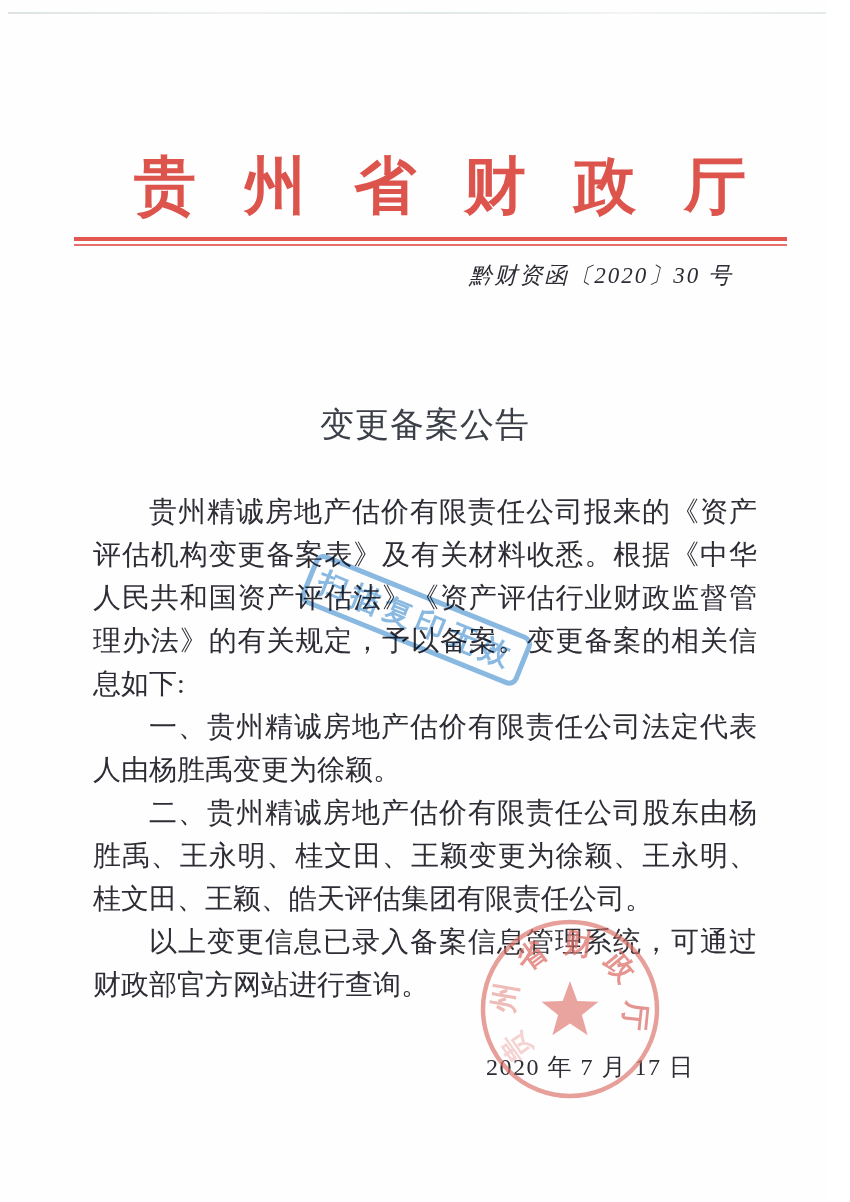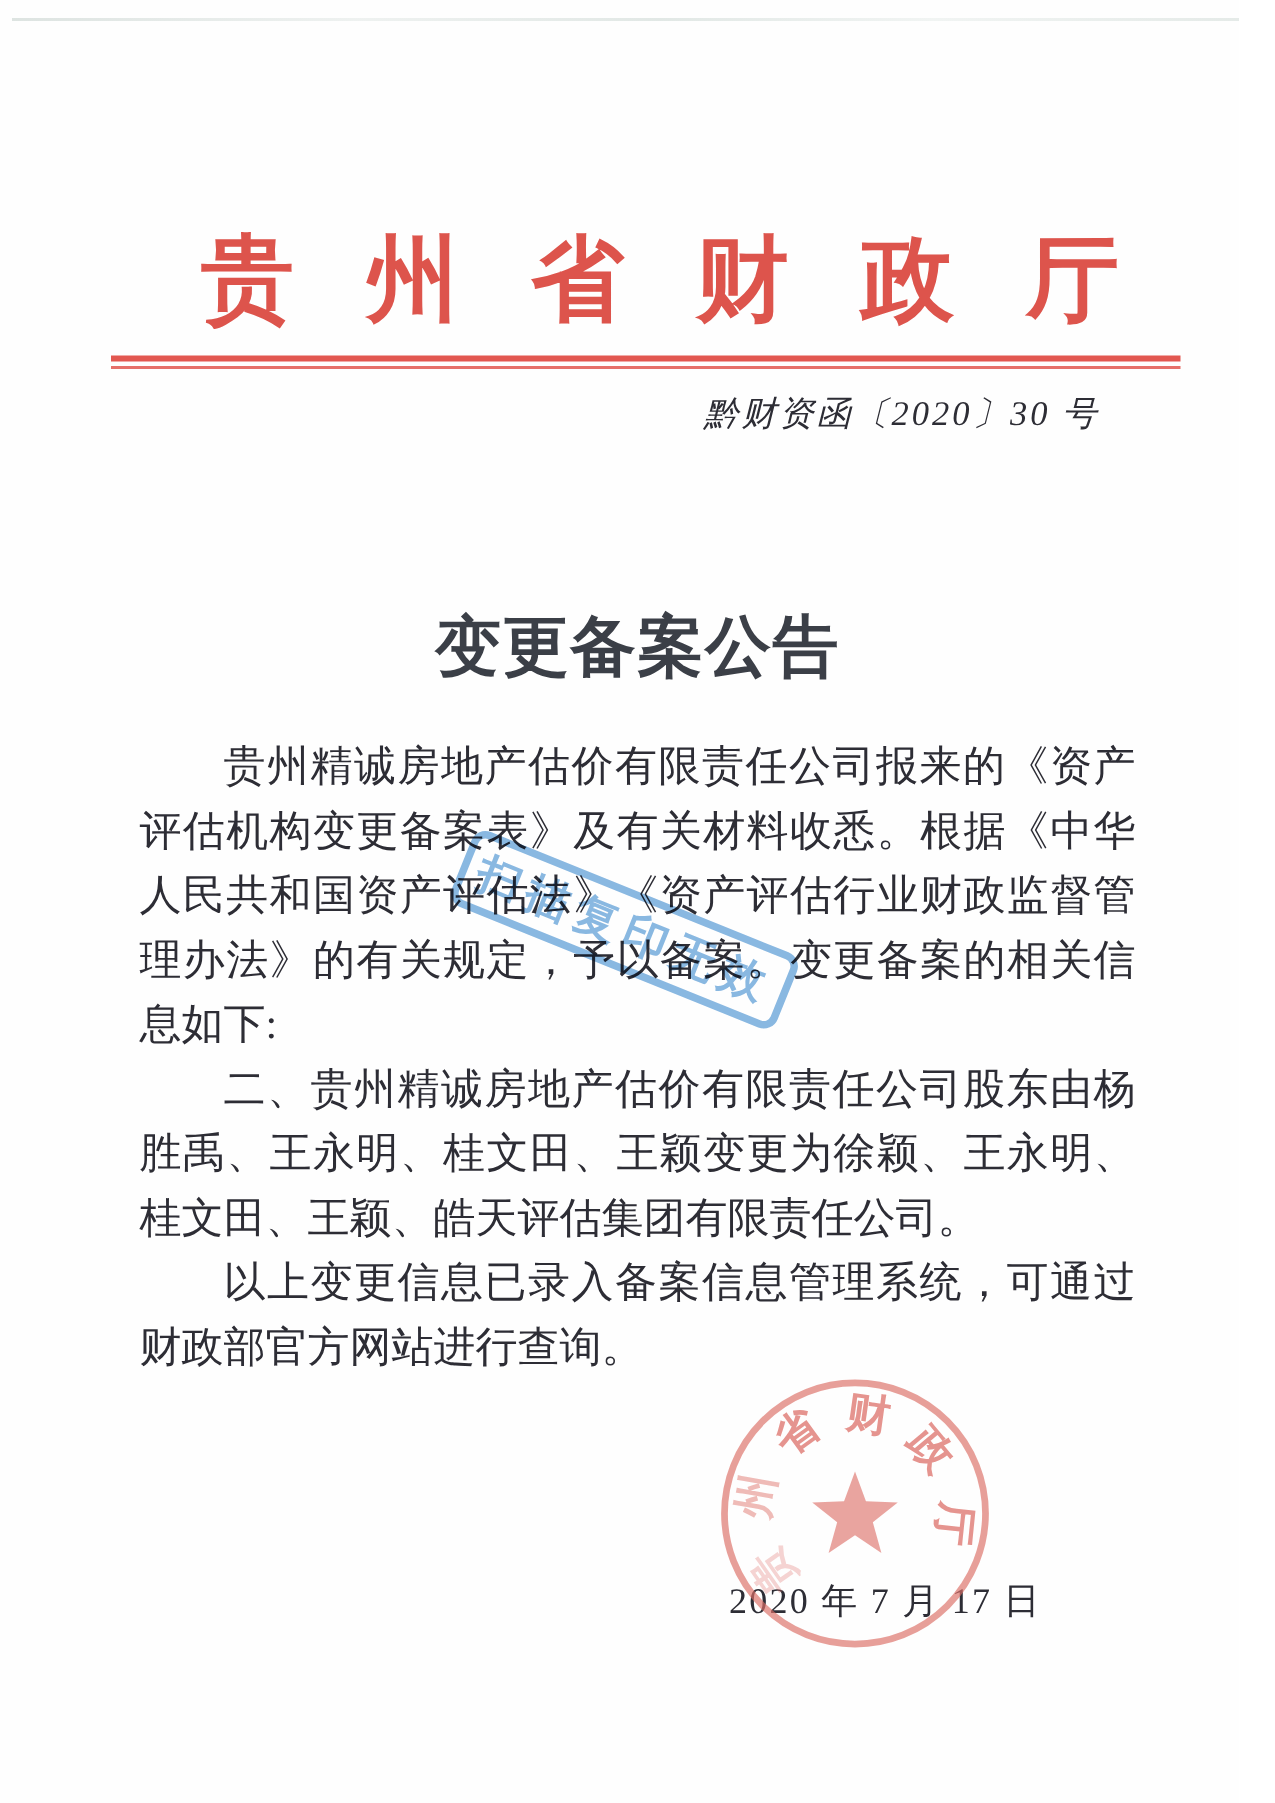--- a/index.html
+++ b/index.html
@@ -28,21 +28,21 @@
   .rule-thick{position:absolute;left:74px;top:237px;width:713px;height:4px;background:var(--rule-red);}
   .rule-thin{position:absolute;left:74px;top:244px;width:713px;height:2px;background:var(--rule-red);opacity:.85;}
   .doc-number{
     position:absolute;top:260px;right:93px;
     font-size:23px;letter-spacing:2px;
     color:var(--ink);white-space:nowrap;font-style:italic;
   }
   .title{
     position:absolute;top:402px;left:0;width:850px;margin:0;
     text-align:center;
-    font-size:44px;font-weight:700;letter-spacing:1px;
+    font-size:34px;font-weight:400;letter-spacing:1px;
     color:var(--title-ink);
   }
   .body-text{
     position:absolute;left:93px;top:490px;width:664px;
     font-size:28px;line-height:43px;
     color:var(--ink);
     text-align:justify;
     text-justify:inter-character;
   }
   .body-text p{margin:0;text-indent:2em;}
@@ -91,20 +91,21 @@
 
   <div class="rule-thick"></div>
   <div class="rule-thin"></div>
 
   <div class="doc-number">黔财资函〔2020〕30 号</div>
 
   <h1 class="title">变更备案公告</h1>
 
   <div class="body-text">
     <p>贵州精诚房地产估价有限责任公司报来的《资产评估机构变更备案表》及有关材料收悉。根据《中华人民共和国资产评估法》《资产评估行业财政监督管理办法》的有关规定，予以备案。变更备案的相关信息如下:</p>
+    <p>一、贵州精诚房地产估价有限责任公司法定代表人由杨胜禹变更为徐颖。</p>
     <p>二、贵州精诚房地产估价有限责任公司股东由杨胜禹、王永明、桂文田、王颖变更为徐颖、王永明、桂文田、王颖、皓天评估集团有限责任公司。</p>
     <p>以上变更信息已录入备案信息管理系统，可通过财政部官方网站进行查询。</p>
   </div>
 
   <div class="watermark">
     <span>扫描复印无效</span>
   </div>
 
   <div class="issue-date">2020 年 7 月 17 日</div>
 

